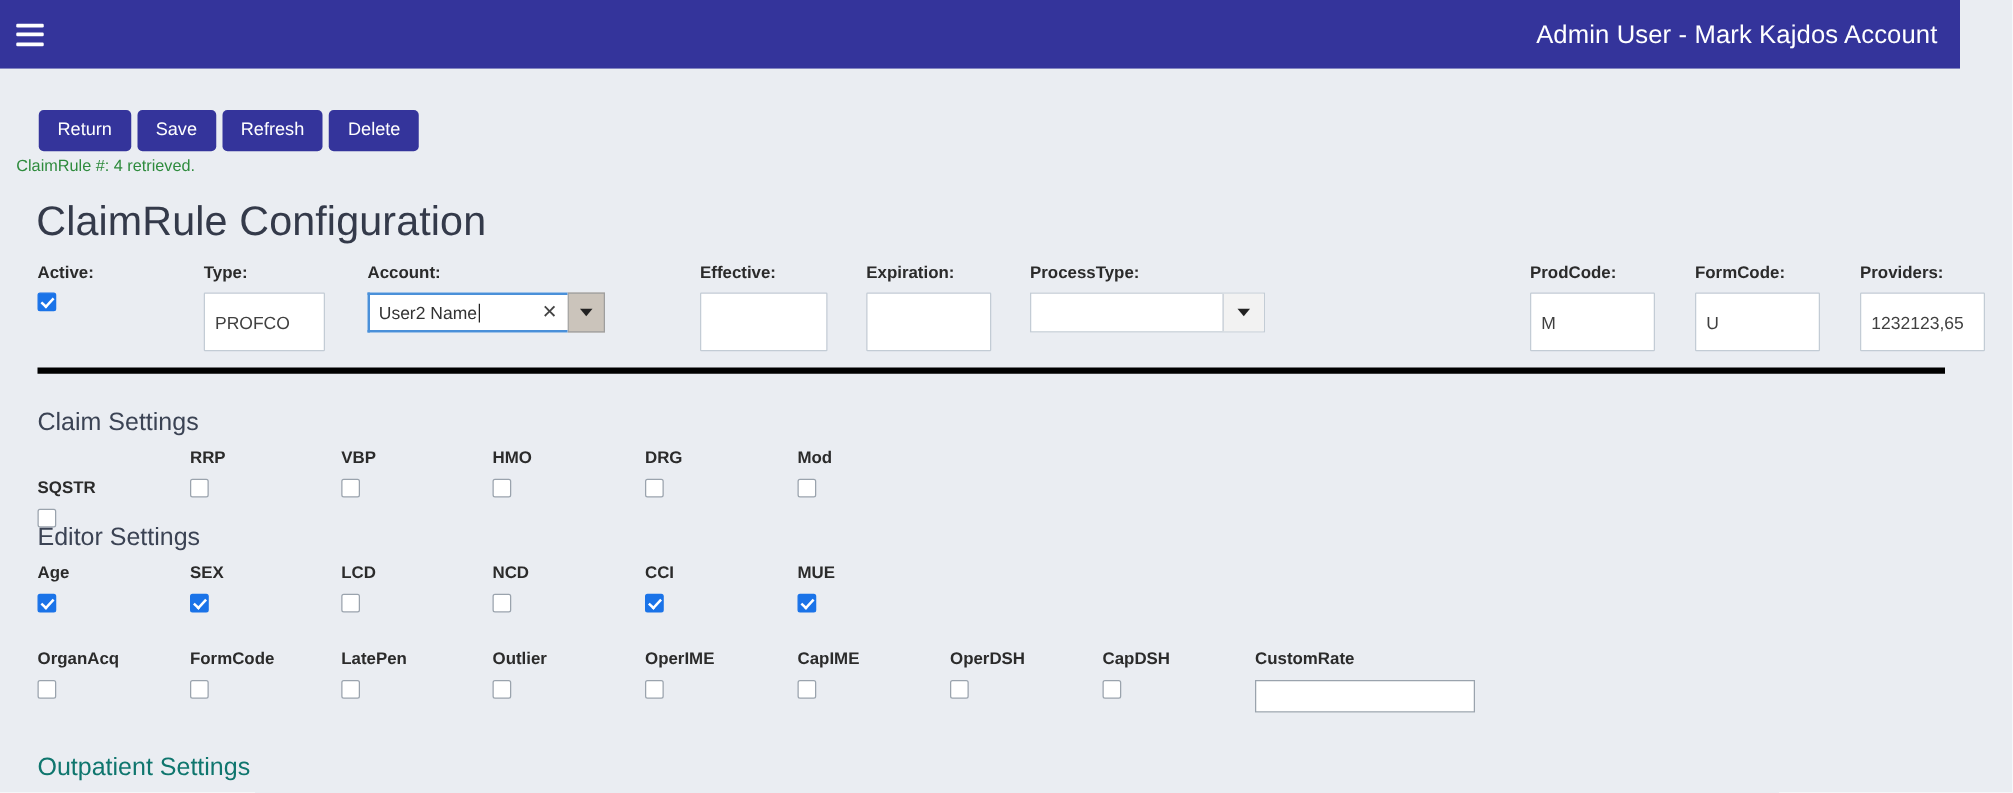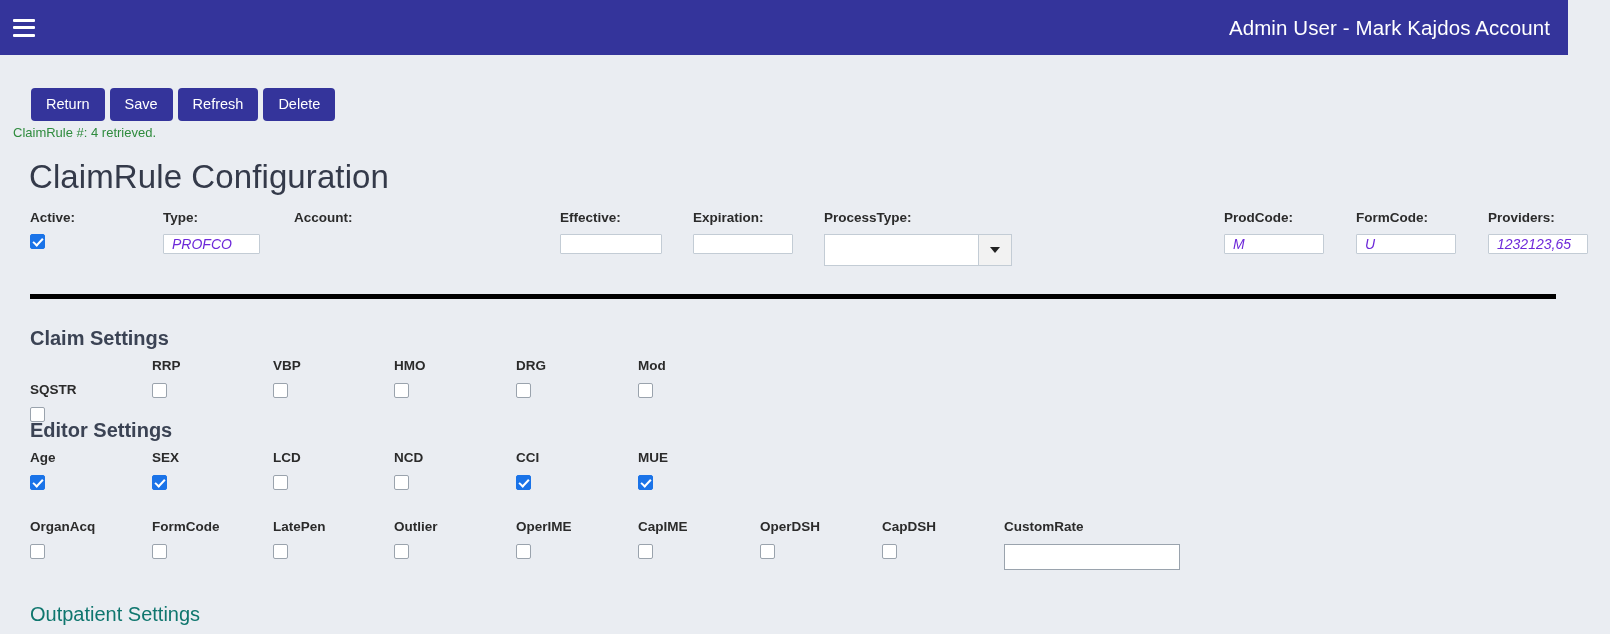--- a/index.html
+++ b/index.html
@@ -111,30 +111,29 @@
   .field { position: absolute; top: 0; }
   .field-label {
     font-size: 13.5px;
     font-weight: bold;
     color: #2b2b2b;
     white-space: nowrap;
     display: block;
     margin-bottom: 9px;
   }
   .txt {
-    height: 20px;
+    height: 47px;
     border: 1px solid #c3ccd5;
     background: #ffffff;
     font-size: 14px;
     font-family: "Liberation Sans", sans-serif;
-    color: #6d28d9;
+    color: #404040;
     padding: 0 8px;
     border-radius: 1px;
     outline: none;
-    font-style: italic;
   }
 
   
   .combo {
     display: flex;
     align-items: stretch;
     height: 32px;
     width: 190px;
   }
   .combo-input-wrap {
@@ -213,21 +212,21 @@
     left: 30px;
     width: 1526px;
     height: 5px;
     background: #000000;
   }
 
   
   .section { position: absolute; left: 0; width: 1568px; }
   .section-title {
     font-size: 20px;
-    font-weight: 700;
+    font-weight: 400;
     color: #3b4354;
     margin-left: 30px;
     white-space: nowrap;
   }
   .cb-row { position: relative; height: 56px; margin-top: 8px; }
   .cb-item { position: absolute; top: 0; }
   .cb-label {
     font-size: 13.5px;
     font-weight: bold;
     color: #2b2b2b;
@@ -313,20 +312,30 @@
         <input type="checkbox" class="cbx" checked="" style="">
       </div>
 
       <div class="field" style="left:163px;">
         <span class="field-label">Type:</span>
         <input type="text" class="txt" style="width: 97px;" value="PROFCO">
       </div>
 
       <div class="field" style="left:294px;">
         <span class="field-label">Account:</span>
+        <div class="combo">
+          <div class="combo-input-wrap">
+            <span class="combo-text">User2 Name</span>
+              <span class="caret-bar"></span>
+            <span class="combo-clear">✕</span>
+          </div>
+          <div class="combo-arrow">
+            <span class="arrow-down"></span>
+          </div>
+        </div>
       </div>
 
       <div class="field" style="left:560px;">
         <span class="field-label">Effective:</span>
         <input type="text" class="txt" style="width: 102px;" value="">
       </div>
 
       <div class="field" style="left:693px;">
         <span class="field-label">Expiration:</span>
         <input type="text" class="txt" style="width: 100px;" value="">

